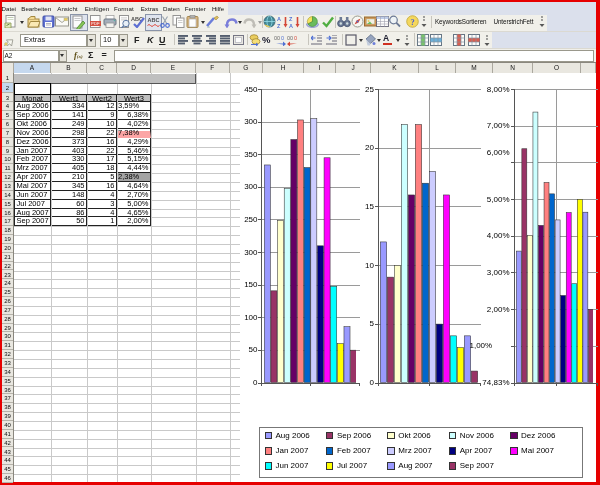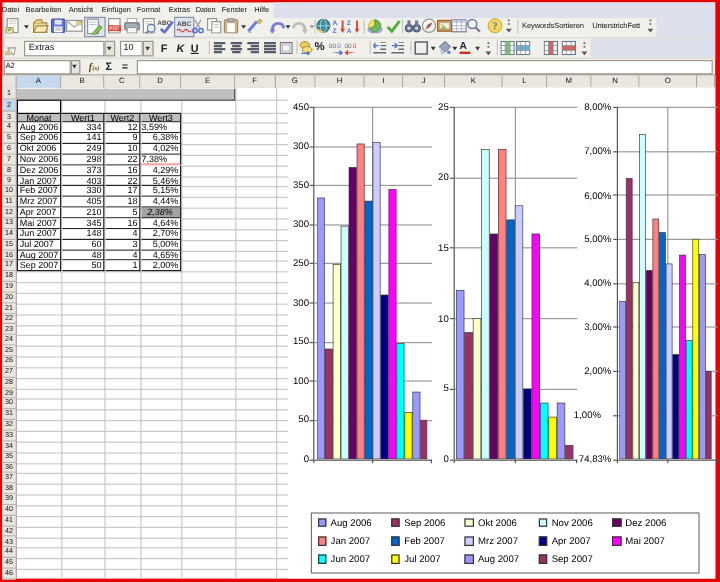--- a/index.html
+++ b/index.html
@@ -442,55 +442,55 @@
 <div class="a" style="left:52px;top:111.2px;width:35px;height:8.849999999999994px;background:#fff;border-right:1px solid #222;border-bottom:1px solid #222;font-size:7.5px;color:#000;line-height:8.849999999999994px;text-align:right;padding-right:1.5px;">141</div>
 <div class="a" style="left:88px;top:111.2px;width:29px;height:8.849999999999994px;background:#fff;border-right:1px solid #222;border-bottom:1px solid #222;font-size:7.5px;color:#000;line-height:8.849999999999994px;text-align:right;padding-right:1.5px;">9</div>
 <div class="a" style="left:118px;top:111.2px;width:33px;height:8.849999999999994px;background:#fff;border-right:1px solid #222;border-bottom:1px solid #222;font-size:7.5px;color:#000;line-height:8.849999999999994px;text-align:right;padding-right:1.5px;">6,38%</div>
 <div class="a" style="left:15px;top:120.05px;width:36px;height:8.850000000000009px;background:#fff;border-right:1px solid #222;border-bottom:1px solid #222;font-size:7.5px;color:#000;line-height:8.850000000000009px;padding-left:1.5px;">Okt 2006</div>
 <div class="a" style="left:52px;top:120.05px;width:35px;height:8.850000000000009px;background:#fff;border-right:1px solid #222;border-bottom:1px solid #222;font-size:7.5px;color:#000;line-height:8.850000000000009px;text-align:right;padding-right:1.5px;">249</div>
 <div class="a" style="left:88px;top:120.05px;width:29px;height:8.850000000000009px;background:#fff;border-right:1px solid #222;border-bottom:1px solid #222;font-size:7.5px;color:#000;line-height:8.850000000000009px;text-align:right;padding-right:1.5px;">10</div>
 <div class="a" style="left:118px;top:120.05px;width:33px;height:8.850000000000009px;background:#fff;border-right:1px solid #222;border-bottom:1px solid #222;font-size:7.5px;color:#000;line-height:8.850000000000009px;text-align:right;padding-right:1.5px;">4,02%</div>
 <div class="a" style="left:15px;top:128.9px;width:36px;height:8.849999999999994px;background:#fff;border-right:1px solid #222;border-bottom:1px solid #222;font-size:7.5px;color:#000;line-height:8.849999999999994px;padding-left:1.5px;">Nov 2006</div>
 <div class="a" style="left:52px;top:128.9px;width:35px;height:8.849999999999994px;background:#fff;border-right:1px solid #222;border-bottom:1px solid #222;font-size:7.5px;color:#000;line-height:8.849999999999994px;text-align:right;padding-right:1.5px;">298</div>
 <div class="a" style="left:88px;top:128.9px;width:29px;height:8.849999999999994px;background:#fff;border-right:1px solid #222;border-bottom:1px solid #222;font-size:7.5px;color:#000;line-height:8.849999999999994px;text-align:right;padding-right:1.5px;">22</div>
-<div class="a" style="left:118px;top:128.9px;width:33px;height:8.849999999999994px;background:#fff;border-right:1px solid #222;border-bottom:2px solid #fca5a5;font-size:7.5px;color:#000;line-height:8.849999999999994px;text-align:center;padding-right:15px;">7,38%</div>
+<div class="a" style="left:118px;top:128.9px;width:33px;height:8.849999999999994px;background:#fff;border-right:1px solid #222;border-bottom:7px solid #fca5a5;font-size:7.5px;color:#000;line-height:8.849999999999994px;text-align:center;padding-right:15px;">7,38%</div>
 <div class="a" style="left:15px;top:137.75px;width:36px;height:8.849999999999994px;background:#fff;border-right:1px solid #222;border-bottom:1px solid #222;font-size:7.5px;color:#000;line-height:8.849999999999994px;padding-left:1.5px;">Dez 2006</div>
 <div class="a" style="left:52px;top:137.75px;width:35px;height:8.849999999999994px;background:#fff;border-right:1px solid #222;border-bottom:1px solid #222;font-size:7.5px;color:#000;line-height:8.849999999999994px;text-align:right;padding-right:1.5px;">373</div>
 <div class="a" style="left:88px;top:137.75px;width:29px;height:8.849999999999994px;background:#fff;border-right:1px solid #222;border-bottom:1px solid #222;font-size:7.5px;color:#000;line-height:8.849999999999994px;text-align:right;padding-right:1.5px;">16</div>
 <div class="a" style="left:118px;top:137.75px;width:33px;height:8.849999999999994px;background:#fff;border-right:1px solid #222;border-bottom:1px solid #222;font-size:7.5px;color:#000;line-height:8.849999999999994px;text-align:right;padding-right:1.5px;">4,29%</div>
 <div class="a" style="left:15px;top:146.6px;width:36px;height:8.849999999999994px;background:#fff;border-right:1px solid #222;border-bottom:1px solid #222;font-size:7.5px;color:#000;line-height:8.849999999999994px;padding-left:1.5px;">Jan 2007</div>
 <div class="a" style="left:52px;top:146.6px;width:35px;height:8.849999999999994px;background:#fff;border-right:1px solid #222;border-bottom:1px solid #222;font-size:7.5px;color:#000;line-height:8.849999999999994px;text-align:right;padding-right:1.5px;">403</div>
 <div class="a" style="left:88px;top:146.6px;width:29px;height:8.849999999999994px;background:#fff;border-right:1px solid #222;border-bottom:1px solid #222;font-size:7.5px;color:#000;line-height:8.849999999999994px;text-align:right;padding-right:1.5px;">22</div>
 <div class="a" style="left:118px;top:146.6px;width:33px;height:8.849999999999994px;background:#fff;border-right:1px solid #222;border-bottom:1px solid #222;font-size:7.5px;color:#000;line-height:8.849999999999994px;text-align:right;padding-right:1.5px;">5,46%</div>
 <div class="a" style="left:15px;top:155.45px;width:36px;height:8.850000000000023px;background:#fff;border-right:1px solid #222;border-bottom:1px solid #222;font-size:7.5px;color:#000;line-height:8.850000000000023px;padding-left:1.5px;">Feb 2007</div>
 <div class="a" style="left:52px;top:155.45px;width:35px;height:8.850000000000023px;background:#fff;border-right:1px solid #222;border-bottom:1px solid #222;font-size:7.5px;color:#000;line-height:8.850000000000023px;text-align:right;padding-right:1.5px;">330</div>
 <div class="a" style="left:88px;top:155.45px;width:29px;height:8.850000000000023px;background:#fff;border-right:1px solid #222;border-bottom:1px solid #222;font-size:7.5px;color:#000;line-height:8.850000000000023px;text-align:right;padding-right:1.5px;">17</div>
 <div class="a" style="left:118px;top:155.45px;width:33px;height:8.850000000000023px;background:#fff;border-right:1px solid #222;border-bottom:1px solid #222;font-size:7.5px;color:#000;line-height:8.850000000000023px;text-align:right;padding-right:1.5px;">5,15%</div>
 <div class="a" style="left:15px;top:164.3px;width:36px;height:8.849999999999966px;background:#fff;border-right:1px solid #222;border-bottom:1px solid #222;font-size:7.5px;color:#000;line-height:8.849999999999966px;padding-left:1.5px;">Mrz 2007</div>
 <div class="a" style="left:52px;top:164.3px;width:35px;height:8.849999999999966px;background:#fff;border-right:1px solid #222;border-bottom:1px solid #222;font-size:7.5px;color:#000;line-height:8.849999999999966px;text-align:right;padding-right:1.5px;">405</div>
 <div class="a" style="left:88px;top:164.3px;width:29px;height:8.849999999999966px;background:#fff;border-right:1px solid #222;border-bottom:1px solid #222;font-size:7.5px;color:#000;line-height:8.849999999999966px;text-align:right;padding-right:1.5px;">18</div>
 <div class="a" style="left:118px;top:164.3px;width:33px;height:8.849999999999966px;background:#fff;border-right:1px solid #222;border-bottom:1px solid #222;font-size:7.5px;color:#000;line-height:8.849999999999966px;text-align:right;padding-right:1.5px;">4,44%</div>
 <div class="a" style="left:15px;top:173.14999999999998px;width:36px;height:8.850000000000023px;background:#fff;border-right:1px solid #222;border-bottom:1px solid #222;font-size:7.5px;color:#000;line-height:8.850000000000023px;padding-left:1.5px;">Apr 2007</div>
 <div class="a" style="left:52px;top:173.14999999999998px;width:35px;height:8.850000000000023px;background:#fff;border-right:1px solid #222;border-bottom:1px solid #222;font-size:7.5px;color:#000;line-height:8.850000000000023px;text-align:right;padding-right:1.5px;">210</div>
 <div class="a" style="left:88px;top:173.14999999999998px;width:29px;height:8.850000000000023px;background:#fff;border-right:1px solid #222;border-bottom:1px solid #222;font-size:7.5px;color:#000;line-height:8.850000000000023px;text-align:right;padding-right:1.5px;">5</div>
-<div class="a" style="left:118px;top:173.14999999999998px;width:33px;height:8.850000000000023px;background:#a3a3a3;border-right:1px solid #222;border-bottom:1px solid #222;font-size:7.5px;color:#000;line-height:8.850000000000023px;text-align:center;padding-right:1.5px;font-style:italic;">2,38%</div>
+<div class="a" style="left:118px;top:173.14999999999998px;width:33px;height:8.850000000000023px;background:#a3a3a3;border-right:1px solid #222;border-bottom:1px solid #222;font-size:7.5px;color:#000;line-height:8.850000000000023px;text-align:left;padding-right:1.5px;">2,38%</div>
 <div class="a" style="left:15px;top:182.0px;width:36px;height:8.849999999999994px;background:#fff;border-right:1px solid #222;border-bottom:1px solid #222;font-size:7.5px;color:#000;line-height:8.849999999999994px;padding-left:1.5px;">Mai 2007</div>
 <div class="a" style="left:52px;top:182.0px;width:35px;height:8.849999999999994px;background:#fff;border-right:1px solid #222;border-bottom:1px solid #222;font-size:7.5px;color:#000;line-height:8.849999999999994px;text-align:right;padding-right:1.5px;">345</div>
 <div class="a" style="left:88px;top:182.0px;width:29px;height:8.849999999999994px;background:#fff;border-right:1px solid #222;border-bottom:1px solid #222;font-size:7.5px;color:#000;line-height:8.849999999999994px;text-align:right;padding-right:1.5px;">16</div>
 <div class="a" style="left:118px;top:182.0px;width:33px;height:8.849999999999994px;background:#fff;border-right:1px solid #222;border-bottom:1px solid #222;font-size:7.5px;color:#000;line-height:8.849999999999994px;text-align:right;padding-right:1.5px;">4,64%</div>
 <div class="a" style="left:15px;top:190.85px;width:36px;height:8.849999999999994px;background:#fff;border-right:1px solid #222;border-bottom:1px solid #222;font-size:7.5px;color:#000;line-height:8.849999999999994px;padding-left:1.5px;">Jun 2007</div>
 <div class="a" style="left:52px;top:190.85px;width:35px;height:8.849999999999994px;background:#fff;border-right:1px solid #222;border-bottom:1px solid #222;font-size:7.5px;color:#000;line-height:8.849999999999994px;text-align:right;padding-right:1.5px;">148</div>
 <div class="a" style="left:88px;top:190.85px;width:29px;height:8.849999999999994px;background:#fff;border-right:1px solid #222;border-bottom:1px solid #222;font-size:7.5px;color:#000;line-height:8.849999999999994px;text-align:right;padding-right:1.5px;">4</div>
 <div class="a" style="left:118px;top:190.85px;width:33px;height:8.849999999999994px;background:#fff;border-right:1px solid #222;border-bottom:1px solid #222;font-size:7.5px;color:#000;line-height:8.849999999999994px;text-align:right;padding-right:1.5px;">2,70%</div>
 <div class="a" style="left:15px;top:199.7px;width:36px;height:8.850000000000023px;background:#fff;border-right:1px solid #222;border-bottom:1px solid #222;font-size:7.5px;color:#000;line-height:8.850000000000023px;padding-left:1.5px;">Jul 2007</div>
 <div class="a" style="left:52px;top:199.7px;width:35px;height:8.850000000000023px;background:#fff;border-right:1px solid #222;border-bottom:1px solid #222;font-size:7.5px;color:#000;line-height:8.850000000000023px;text-align:right;padding-right:1.5px;">60</div>
 <div class="a" style="left:88px;top:199.7px;width:29px;height:8.850000000000023px;background:#fff;border-right:1px solid #222;border-bottom:1px solid #222;font-size:7.5px;color:#000;line-height:8.850000000000023px;text-align:right;padding-right:1.5px;">3</div>
 <div class="a" style="left:118px;top:199.7px;width:33px;height:8.850000000000023px;background:#fff;border-right:1px solid #222;border-bottom:1px solid #222;font-size:7.5px;color:#000;line-height:8.850000000000023px;text-align:right;padding-right:1.5px;">5,00%</div>
 <div class="a" style="left:15px;top:208.55px;width:36px;height:8.849999999999966px;background:#fff;border-right:1px solid #222;border-bottom:1px solid #222;font-size:7.5px;color:#000;line-height:8.849999999999966px;padding-left:1.5px;">Aug 2007</div>
-<div class="a" style="left:52px;top:208.55px;width:35px;height:8.849999999999966px;background:#fff;border-right:1px solid #222;border-bottom:1px solid #222;font-size:7.5px;color:#000;line-height:8.849999999999966px;text-align:right;padding-right:1.5px;">48</div>
+<div class="a" style="left:52px;top:208.55px;width:35px;height:8.849999999999966px;background:#fff;border-right:1px solid #222;border-bottom:1px solid #222;font-size:7.5px;color:#000;line-height:8.849999999999966px;text-align:right;padding-right:1.5px;">86</div>
 <div class="a" style="left:88px;top:208.55px;width:29px;height:8.849999999999966px;background:#fff;border-right:1px solid #222;border-bottom:1px solid #222;font-size:7.5px;color:#000;line-height:8.849999999999966px;text-align:right;padding-right:1.5px;">4</div>
 <div class="a" style="left:118px;top:208.55px;width:33px;height:8.849999999999966px;background:#fff;border-right:1px solid #222;border-bottom:1px solid #222;font-size:7.5px;color:#000;line-height:8.849999999999966px;text-align:right;padding-right:1.5px;">4,65%</div>
 <div class="a" style="left:15px;top:217.39999999999998px;width:36px;height:8.850000000000023px;background:#fff;border-right:1px solid #222;border-bottom:1px solid #222;font-size:7.5px;color:#000;line-height:8.850000000000023px;padding-left:1.5px;">Sep 2007</div>
 <div class="a" style="left:52px;top:217.39999999999998px;width:35px;height:8.850000000000023px;background:#fff;border-right:1px solid #222;border-bottom:1px solid #222;font-size:7.5px;color:#000;line-height:8.850000000000023px;text-align:right;padding-right:1.5px;">50</div>
 <div class="a" style="left:88px;top:217.39999999999998px;width:29px;height:8.850000000000023px;background:#fff;border-right:1px solid #222;border-bottom:1px solid #222;font-size:7.5px;color:#000;line-height:8.850000000000023px;text-align:right;padding-right:1.5px;">1</div>
 <div class="a" style="left:118px;top:217.39999999999998px;width:33px;height:8.850000000000023px;background:#fff;border-right:1px solid #222;border-bottom:1px solid #222;font-size:7.5px;color:#000;line-height:8.850000000000023px;text-align:right;padding-right:1.5px;">2,00%</div>
 <div class="a" style="left:13.5px;top:83px;width:37px;height:11.5px;background:#fff;border:1.5px solid #000;"></div>
 <div class="a" style="left:240px;top:72.5px;width:355.5px;height:409px;background:#fff;"></div>
 <div class="a" style="left:258.0px;top:382.5px;width:3px;height:1px;background:#555555;"></div>
 <div class="a" style="left:217.5px;top:378.0px;width:40px;height:10px;line-height:10px;font-size:8px;color:#000;text-align:right;">0</div>
@@ -579,36 +579,36 @@
       <rect x="63.30" y="105.96" width="6.40" height="187.54" fill="#FF00FF" stroke="#333333" stroke-width="0.55"></rect>
       <rect x="70.30" y="246.84" width="6.40" height="46.66" fill="#00FFFF" stroke="#333333" stroke-width="0.55"></rect>
       <rect x="77.30" y="258.58" width="6.40" height="34.92" fill="#FFFF00" stroke="#333333" stroke-width="0.55"></rect>
       <rect x="84.30" y="246.84" width="6.40" height="46.66" fill="#9999FF" stroke="#333333" stroke-width="0.55"></rect>
       <rect x="91.30" y="282.06" width="6.40" height="11.44" fill="#993366" stroke="#333333" stroke-width="0.55"></rect>
     </svg>
 <div class="a" style="left:510.5px;top:382.5px;width:3px;height:1px;background:#555555;"></div>
 <div class="a" style="left:469.5px;top:378.0px;width:40px;height:10px;line-height:10px;font-size:8px;color:#000;text-align:right;">74,83%</div>
 <div class="a" style="left:513.5px;top:345.8125px;width:84.5px;height:1px;background:#9a9a9a;"></div>
 <div class="a" style="left:510.5px;top:345.8125px;width:3px;height:1px;background:#555555;"></div>
-<div class="a" style="left:469.5px;top:341.3125px;width:40px;height:10px;line-height:10px;font-size:8px;color:#000;text-align:center;">1,00%</div>
+<div class="a" style="left:469.5px;top:341.3125px;width:40px;height:10px;line-height:10px;font-size:8px;color:#000;text-align:left;">1,00%</div>
 <div class="a" style="left:513.5px;top:309.125px;width:84.5px;height:1px;background:#9a9a9a;"></div>
 <div class="a" style="left:510.5px;top:309.125px;width:3px;height:1px;background:#555555;"></div>
 <div class="a" style="left:469.5px;top:304.625px;width:40px;height:10px;line-height:10px;font-size:8px;color:#000;text-align:right;">2,00%</div>
 <div class="a" style="left:513.5px;top:272.4375px;width:84.5px;height:1px;background:#9a9a9a;"></div>
 <div class="a" style="left:510.5px;top:272.4375px;width:3px;height:1px;background:#555555;"></div>
 <div class="a" style="left:469.5px;top:267.9375px;width:40px;height:10px;line-height:10px;font-size:8px;color:#000;text-align:right;">3,00%</div>
 <div class="a" style="left:513.5px;top:235.75px;width:84.5px;height:1px;background:#9a9a9a;"></div>
 <div class="a" style="left:510.5px;top:235.75px;width:3px;height:1px;background:#555555;"></div>
 <div class="a" style="left:469.5px;top:231.25px;width:40px;height:10px;line-height:10px;font-size:8px;color:#000;text-align:right;">4,00%</div>
 <div class="a" style="left:513.5px;top:199.0625px;width:84.5px;height:1px;background:#9a9a9a;"></div>
 <div class="a" style="left:510.5px;top:199.0625px;width:3px;height:1px;background:#555555;"></div>
 <div class="a" style="left:469.5px;top:194.5625px;width:40px;height:10px;line-height:10px;font-size:8px;color:#000;text-align:right;">5,00%</div>
 <div class="a" style="left:513.5px;top:162.375px;width:84.5px;height:1px;background:#9a9a9a;"></div>
 <div class="a" style="left:510.5px;top:162.375px;width:3px;height:1px;background:#555555;"></div>
-<div class="a" style="left:469.5px;top:159px;width:40px;height:10px;line-height:10px;font-size:8px;color:#000;text-align:right;">6,00%</div>
+<div class="a" style="left:469.5px;top:148px;width:40px;height:10px;line-height:10px;font-size:8px;color:#000;text-align:right;">6,00%</div>
 <div class="a" style="left:513.5px;top:125.6875px;width:84.5px;height:1px;background:#9a9a9a;"></div>
 <div class="a" style="left:510.5px;top:125.6875px;width:3px;height:1px;background:#555555;"></div>
 <div class="a" style="left:469.5px;top:121.1875px;width:40px;height:10px;line-height:10px;font-size:8px;color:#000;text-align:right;">7,00%</div>
 <div class="a" style="left:513.5px;top:89.0px;width:84.5px;height:1px;background:#9a9a9a;"></div>
 <div class="a" style="left:510.5px;top:89.0px;width:3px;height:1px;background:#555555;"></div>
 <div class="a" style="left:469.5px;top:84.5px;width:40px;height:10px;line-height:10px;font-size:8px;color:#000;text-align:right;">8,00%</div>
 <div class="a" style="left:555.75px;top:89.0px;width:1px;height:293.5px;background:#9a9a9a;"></div>
 <div class="a" style="left:513.5px;top:88.5px;width:1px;height:294.5px;background:#555555;"></div>
 <div class="a" style="left:513.5px;top:382.5px;width:84.5px;height:1px;background:#555555;"></div>
 <div class="a" style="left:513.5px;top:382.5px;width:1px;height:3.5px;background:#555555;"></div>

